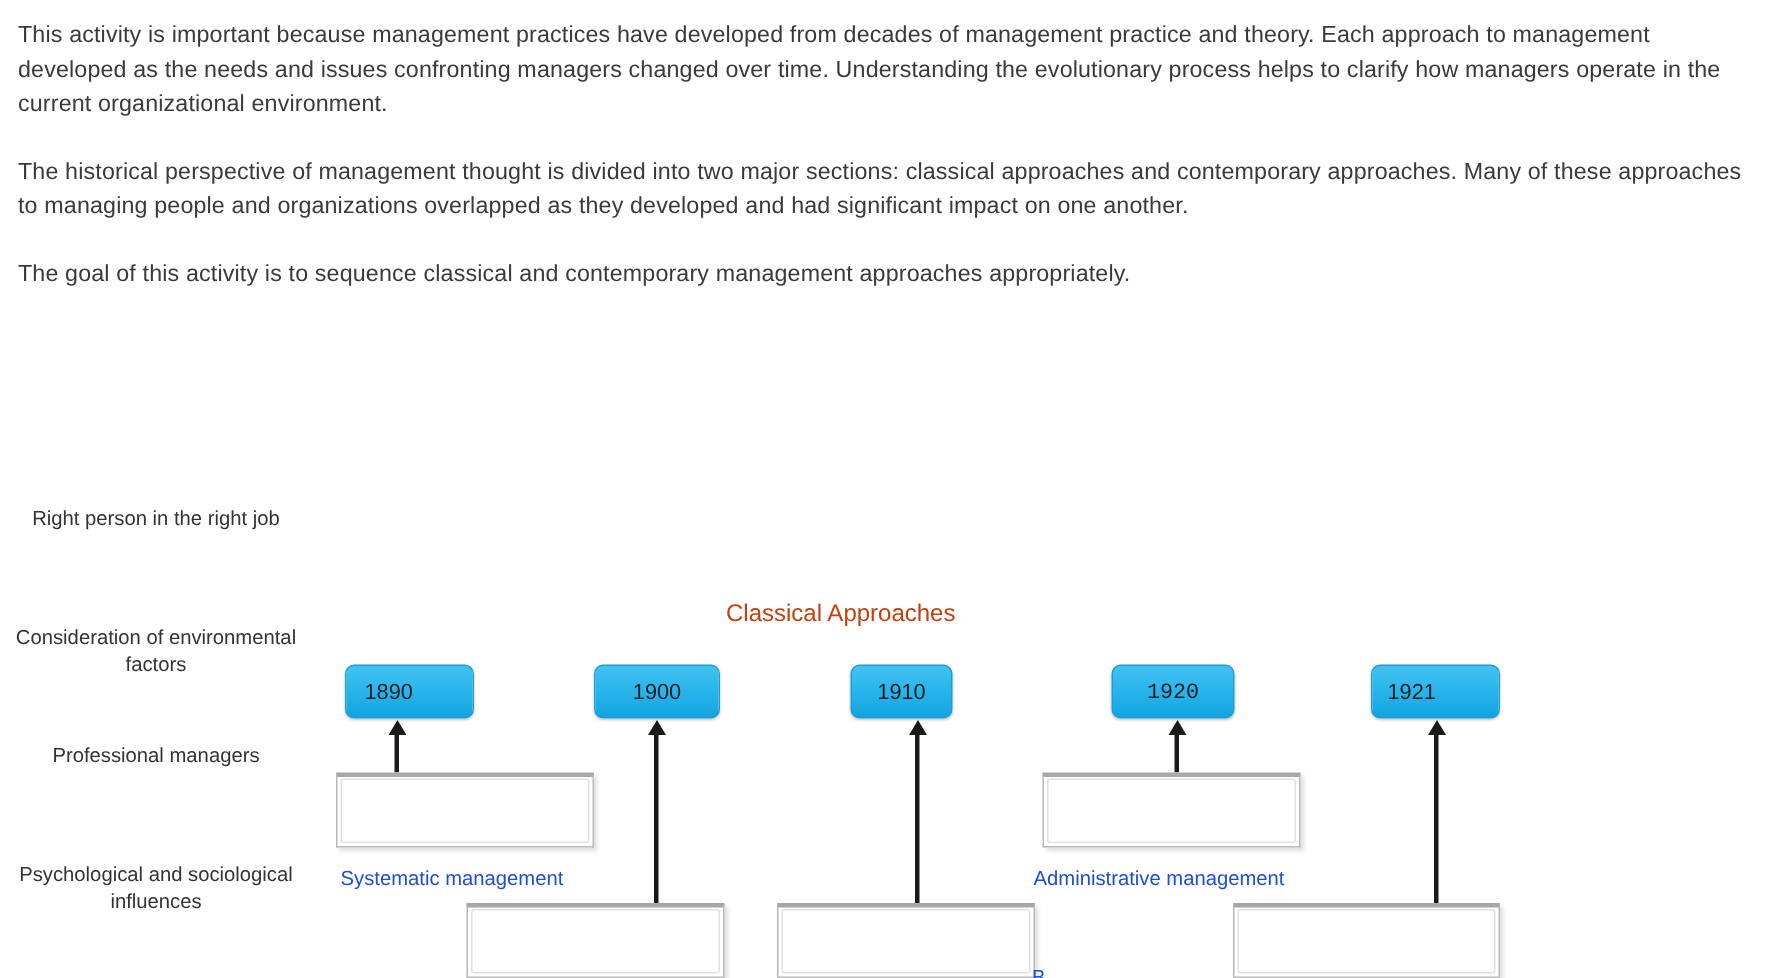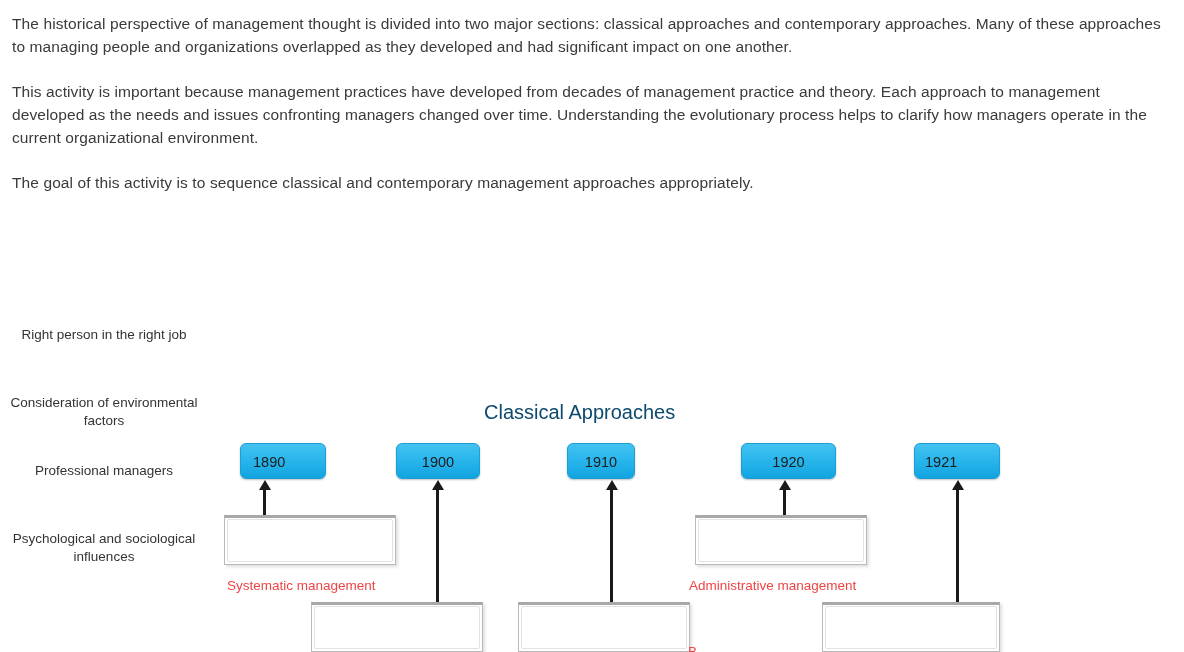--- a/index.html
+++ b/index.html
@@ -44,38 +44,38 @@
   }
   .drag-item {
     text-align: center;
     font-size: 13.5px;
     line-height: 18px;
     color: #333333;
     cursor: move;
   }
 
   
-  .slot { height: 68px; display: flex; align-items: flex-start; justify-content: center; }
+  .slot { height: 68px; display: flex; align-items: flex-start; justify-content: center; margin-top: 11px; }
   .slot .drag-item { width: 190px; }
 
   
   .diagram {
     position: absolute;
     left: 0;
     top: 0;
     width: 1184px;
     height: 652px;
     pointer-events: none;
   }
   .diagram > * { pointer-events: auto; }
 
   .section-title {
     position: absolute;
-    font-size: 20px;
-    color: #0c4a6e;
+    font-size: 16px;
+    color: #c2410c;
     white-space: nowrap;
   }
 
   
   .year-chip {
     position: absolute;
     height: 36px;
     border-radius: 6px;
     background: linear-gradient(180deg, #44c2f0 0%, #2ab6ec 45%, #12a4e0 100%);
     border: 1px solid #1b9ed6;
@@ -104,21 +104,21 @@
     position: absolute;
     left: 2px; right: 2px; top: 1px; bottom: 2px;
     border: 1px solid #e2e2e2;
     border-radius: 2px;
     pointer-events: none;
   }
 
   .zone-label {
     position: absolute;
     font-size: 13.5px;
-    color: #ef4444;
+    color: #1d4ed8;
     white-space: nowrap;
   }
 
   
   .arrow {
     position: absolute;
     width: 3px;
     background: #1a1a1a;
   }
   .arrow::before {
@@ -130,22 +130,22 @@
     width: 0; height: 0;
     border-left: 6px solid transparent;
     border-right: 6px solid transparent;
     border-bottom: 10px solid #1a1a1a;
   }
 </style>
 </head>
 <body>
 
 <div class="intro">
+  <p>This activity is important because management practices have developed from decades of management practice and theory. Each approach to management developed as the needs and issues confronting managers changed over time. Understanding the evolutionary process helps to clarify how managers operate in the current organizational environment.</p>
   <p>The historical perspective of management thought is divided into two major sections: classical approaches and contemporary approaches. Many of these approaches to managing people and organizations overlapped as they developed and had significant impact on one another.</p>
-  <p>This activity is important because management practices have developed from decades of management practice and theory. Each approach to management developed as the needs and issues confronting managers changed over time. Understanding the evolutionary process helps to clarify how managers operate in the current organizational environment.</p>
   <p>The goal of this activity is to sequence classical and contemporary management approaches appropriately.</p>
 </div>
 
 <div class="drag-list">
   <div class="slot">
     <div class="drag-item">Right person in the right job</div>
   </div>
   <div class="slot">
     <div class="drag-item">Consideration of environmental factors</div>
   </div>
@@ -154,30 +154,30 @@
   </div>
   <div class="slot">
     <div class="drag-item">Psychological and sociological influences</div>
   </div>
 </div>
 
 <div class="diagram">
 
   <div class="section-title" style="left:484px; top:401px;">Classical Approaches</div>
 
-  <div class="year-chip" style="left:240px; top:443px; width:86px;">
+  <div class="year-chip" style="left:230px; top:443px; width:86px;">
     <span style="padding-left:12px;">1890</span>
   </div>
   <div class="year-chip" style="left:396px; top:443px; width:84px;">
     <span style="text-align:center;">1900</span>
   </div>
   <div class="year-chip" style="left:567px; top:443px; width:68px;">
     <span style="text-align:center;">1910</span>
   </div>
-  <div class="year-chip" style="left:741px; top:443px; width:95px;">
+  <div class="year-chip" style="left:741px; top:443px; width:82px;font-family:Liberation Mono, monospace;">
     <span style="text-align:center;">1920</span>
   </div>
   <div class="year-chip" style="left:914px; top:443px; width:86px;">
     <span style="padding-left:10px;">1921</span>
   </div>
 
   <div class="arrow" style="left:263px; top:489px; height:26px;"></div>
   <div class="arrow" style="left:436px; top:489px; height:114px;"></div>
   <div class="arrow" style="left:610px; top:489px; height:114px;"></div>
   <div class="arrow" style="left:783px; top:489px; height:26px;"></div>

